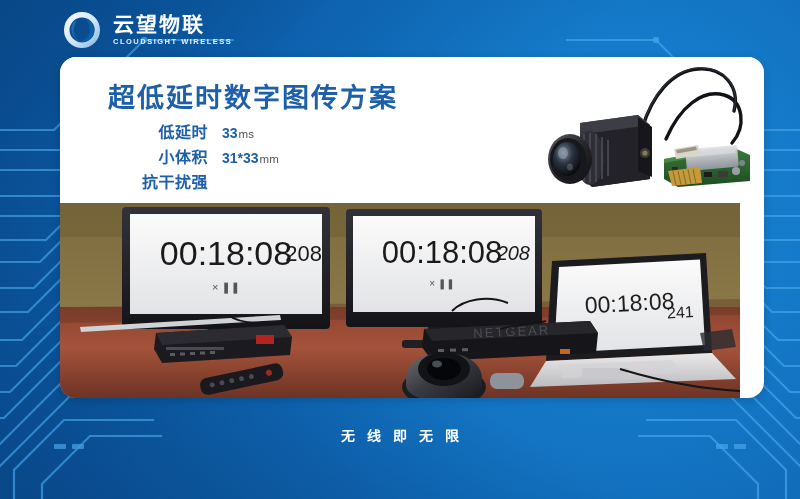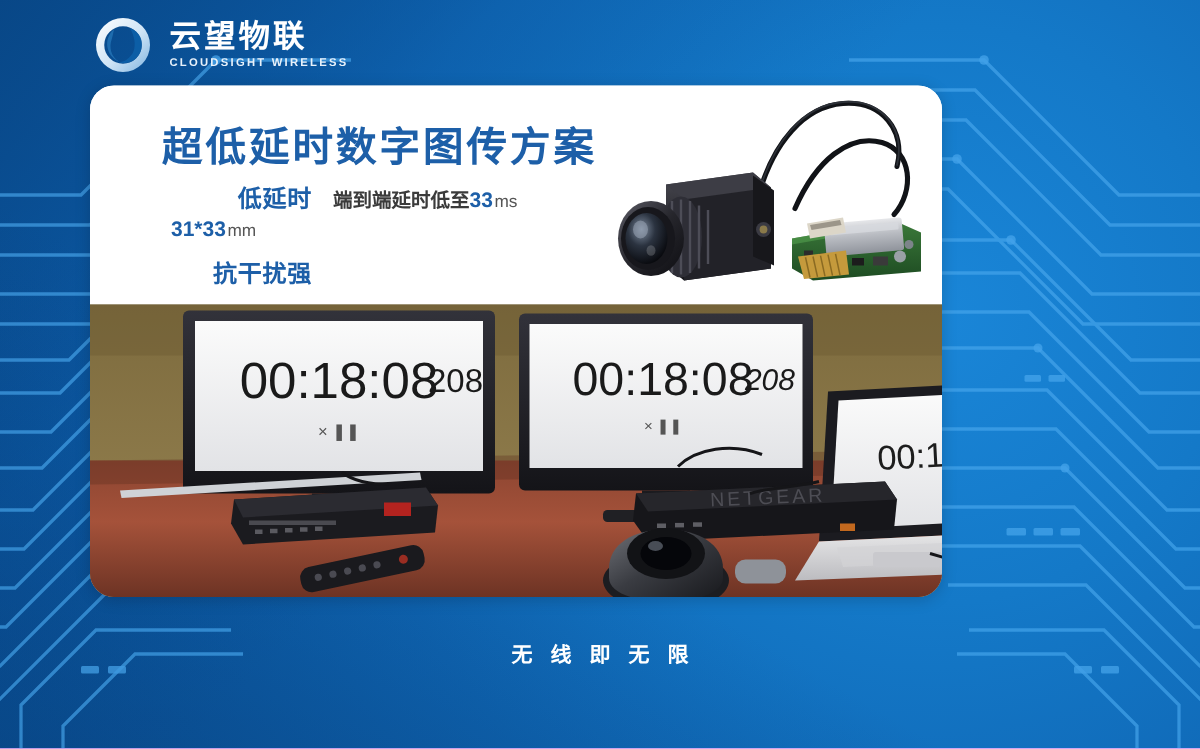--- a/index.html
+++ b/index.html
@@ -11,21 +11,21 @@
   body {
     font-family: "Liberation Sans", "DejaVu Sans", sans-serif;
   }
 
   
   .poster {
     position: relative;
     width: 800px;
     height: 499px;
     overflow: hidden;
-    background: #d946ef;
+    background: #be185d;
   }
 
   
   .bg-base {
     position: absolute;
     inset: 0;
     background:
       radial-gradient(circle at 78% 42%, #1a86d8 0%, #1479c8 28%, #0f66b4 58%, #0a539c 100%);
   }
   .bg-darken-tl {
@@ -48,21 +48,21 @@
     opacity: 0.85;
   }
   .circuit.left  { left: -6px; }
   .circuit.right { right: -6px; transform: scaleX(-1); }
 
   
   .card {
     position: absolute;
     left: 60px;
     top: 57px;
-    width: 568px;
+    width: 704px;
     height: 341px;
     background: #ffffff;
     border-radius: 16px;
     box-shadow: 0 2px 10px rgba(0,0,0,0.18);
     overflow: hidden;
     text-decoration: underline;
   }
 
   
   .card-top {
@@ -302,27 +302,27 @@
 
     <div class="card-top">
 
       <div class="headline">超低延时数字图传方案</div>
 
       <div class="specs">
 
         <div class="spec-row">
           <div class="spec-label">低延时</div>
           <div class="spec-value">
-            <span>端到端延时低至</span>
             <span class="big-num">33</span>
             <span class="unit">ms</span>
           </div>
         </div>
 
         <div class="spec-row">
+          <div class="spec-label">小体积</div>
           <div class="spec-value">
             <span></span>
             <span class="big-num">31*33</span>
             <span class="unit">mm</span>
           </div>
         </div>
 
         <div class="spec-row">
           <div class="spec-label">抗干扰强</div>
         </div>

